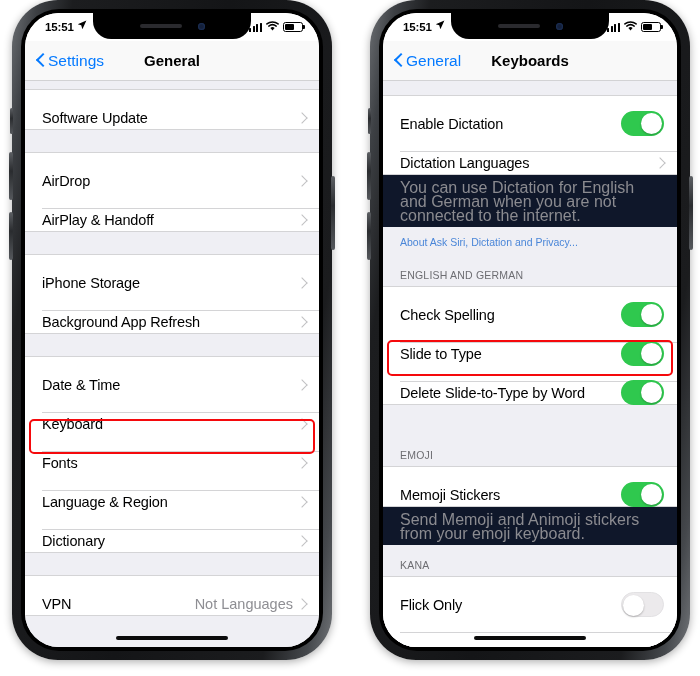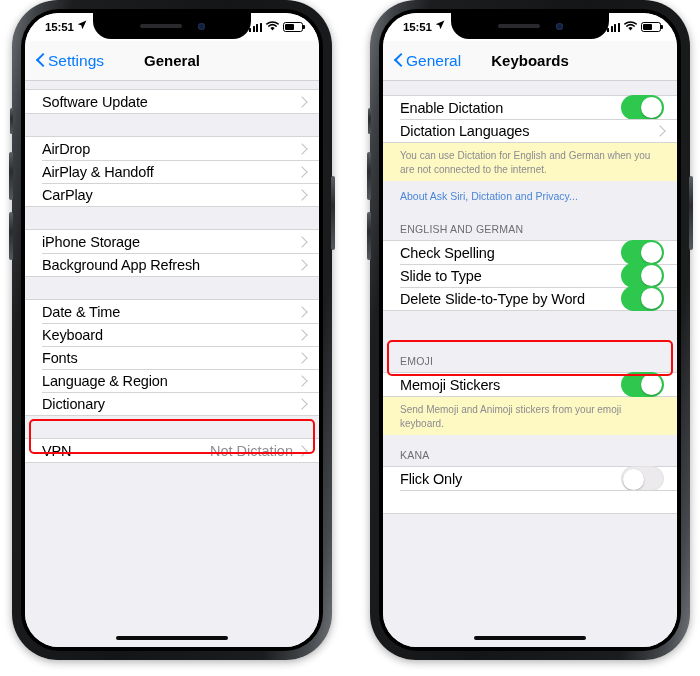--- a/index.html
+++ b/index.html
@@ -199,20 +199,21 @@
     border-bottom: 1px solid #d4d4d6;
   }
 
   .row {
     position: relative;
     display: flex;
     align-items: center;
     height: 23px;
     padding: 0 13px 0 17px;
     background: #ffffff;
+    margin-top: 16px;
   }
   .row + .row::before {
     content: "";
     position: absolute;
     left: 17px; right: 0; top: 0;
     height: 1px;
     background: #d4d4d6;
   }
   .row-label {
     font-size: 14.5px;
@@ -267,25 +268,25 @@
   
   .sec-header {
     font-size: 10.5px;
     color: #6d6d72;
     letter-spacing: .2px;
     padding: 14px 17px 5px 17px;
     background: #efeff4;
     text-transform: uppercase;
   }
   .sec-footer {
-    font-size: 10px;
+    font-size: 16px;
     line-height: 14px;
     color: #8b8b90;
     padding: 6px 17px 4px 17px;
-    background: #fef9c3;
+    background: #0f172a;
   }
   .sec-link {
     font-size: 10.5px;
     line-height: 14px;
     color: #4a86d8;
     padding: 8px 17px 6px 17px;
     background: #efeff4;
   }
 
   
@@ -379,24 +380,20 @@
 
           <div class="group">
             <div class="row">
               <span class="row-label">AirDrop</span>
               <span class="chev"></span>
             </div>
             <div class="row">
               <span class="row-label">AirPlay &amp; Handoff</span>
               <span class="chev"></span>
             </div>
-            <div class="row">
-              <span class="row-label">CarPlay</span>
-              <span class="chev"></span>
-            </div>
           </div>
 
           <div class="gap g22"></div>
 
           <div class="group">
             <div class="row">
               <span class="row-label">iPhone Storage</span>
               <span class="chev"></span>
             </div>
             <div class="row">
@@ -428,21 +425,21 @@
               <span class="row-label">Dictionary</span>
               <span class="chev"></span>
             </div>
           </div>
 
           <div class="gap g22"></div>
 
           <div class="group">
             <div class="row">
               <span class="row-label">VPN</span>
-              <span class="row-value">Not Dictation</span>
+              <span class="row-value">Not Languages</span>
               <span class="chev"></span>
             </div>
           </div>
 
         </div>
 
         <div class="hl" style="left:4px; top:406px; right:4px; height:35px;"></div>
 
         <div class="home-indicator"></div>
       </div>

